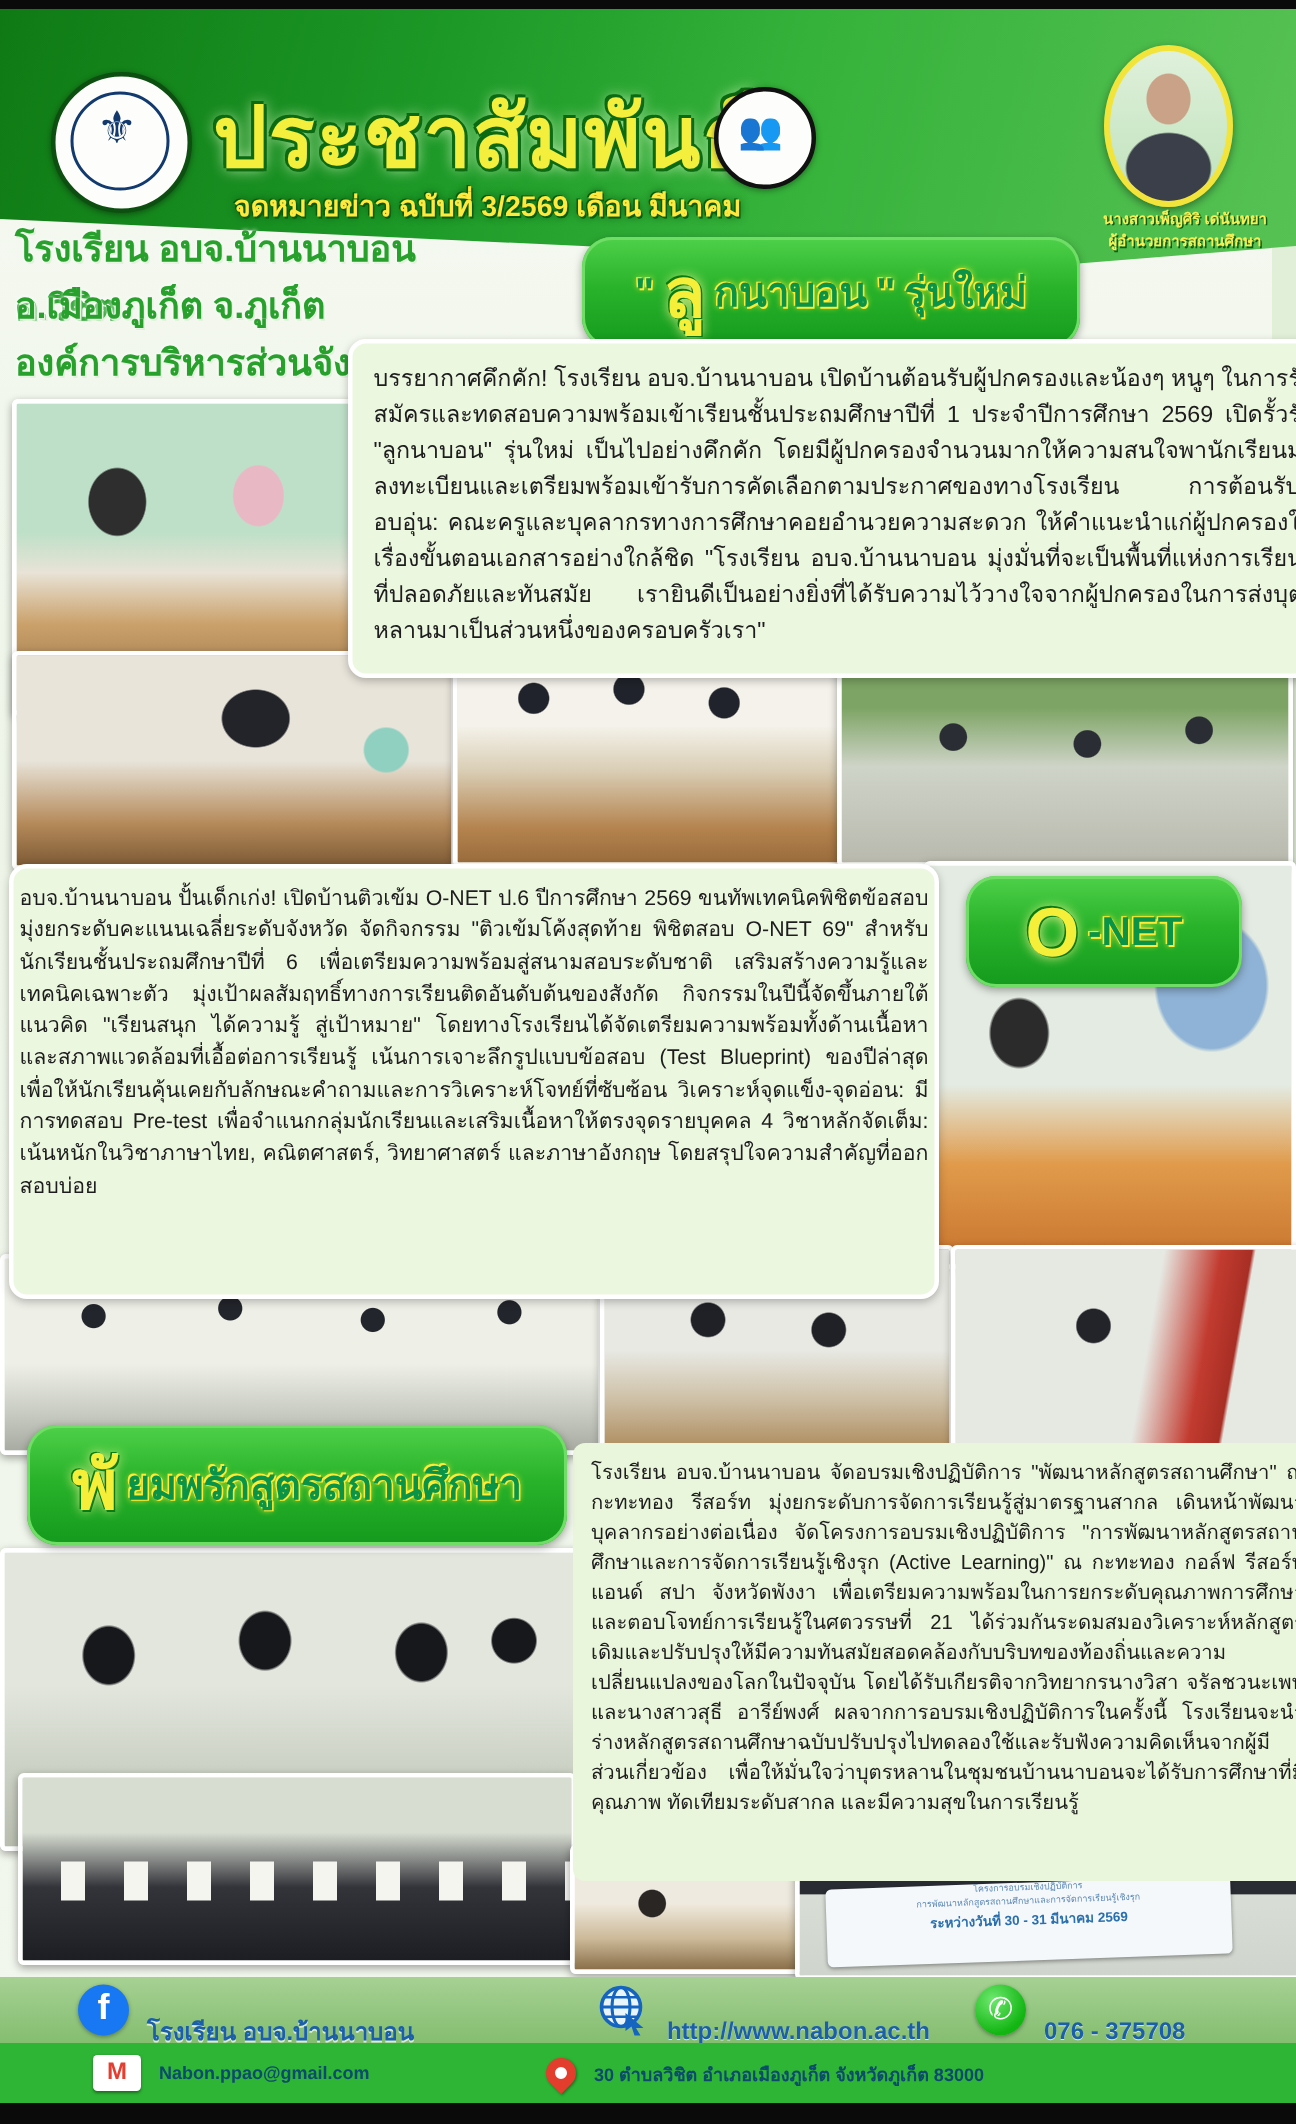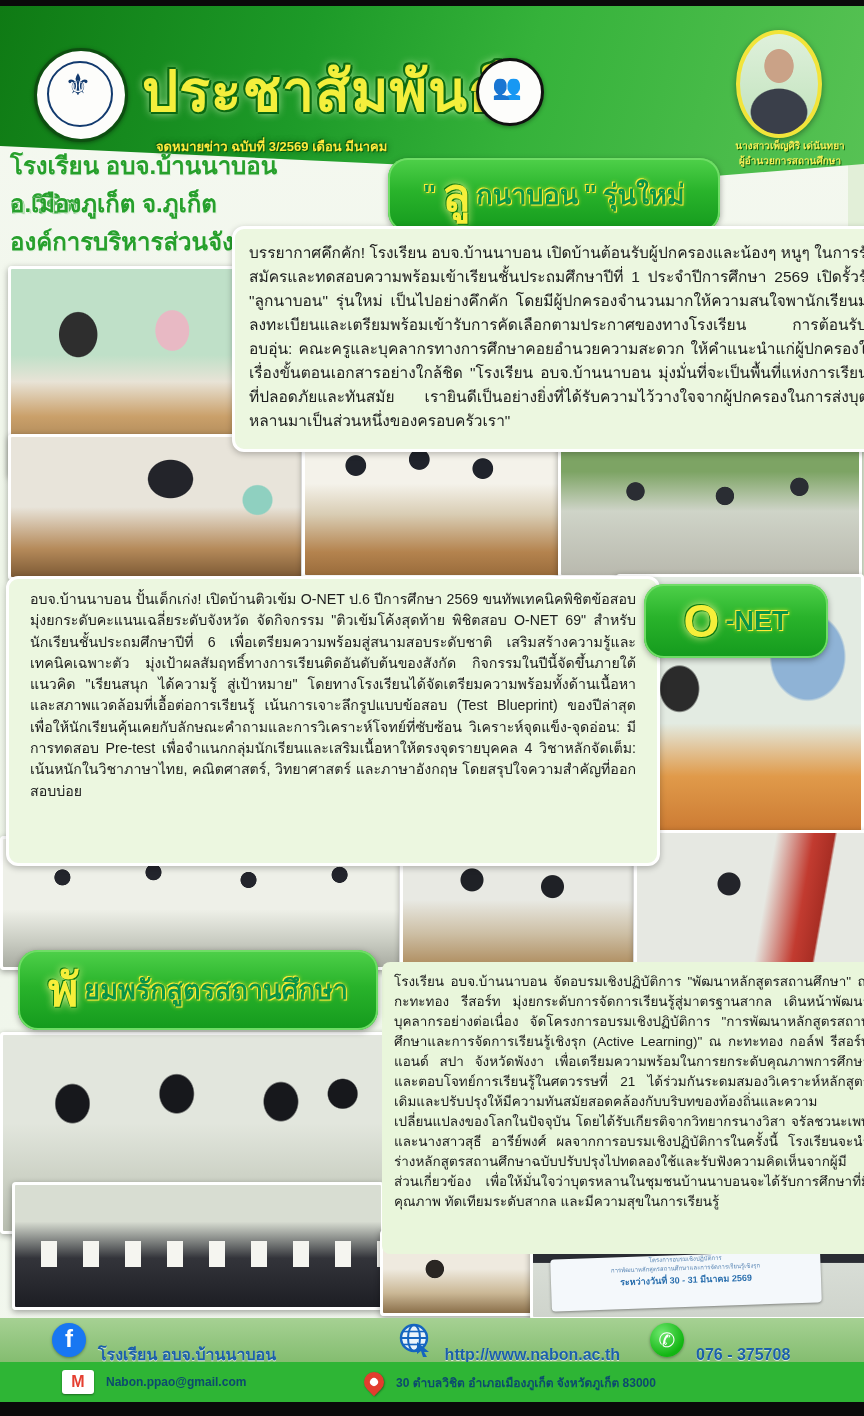--- a/index.html
+++ b/index.html
@@ -21,21 +21,21 @@
   #crest{left:34px;top:48px;width:88px;height:88px;}
   #crest .inner{position:absolute;left:10px;top:10px;width:62px;height:62px;border:2px solid #123a6e;border-radius:50%;}
   #crest .glyph{position:absolute;left:0;top:16px;width:82px;text-align:center;font-size:30px;color:#123a6e;}
   #emblem{left:476px;top:58px;width:62px;height:62px;border-color:#111;}
   #emblem .fig{position:absolute;top:12px;width:56px;text-align:center;font-size:24px;color:#111;left:0;}
   #title{
     left:142px;top:46px;width:340px;font-size:57px;font-weight:bold;color:#f4ef3c;letter-spacing:1px;
     text-shadow:-2px 0 #0c6b12,2px 0 #0c6b12,0 -2px #0c6b12,0 2px #0c6b12,2px 2px #0c6b12,-2px -2px #0c6b12,0 0 10px #eaffd0;
   }
   #subtitle{
-    left:156px;top:136px;width:420px;font-size:13px;font-weight:bold;color:#ffe93e;
+    left:156px;top:122px;width:420px;font-size:19px;font-weight:bold;color:#ffe93e;
     text-shadow:1px 1px 0 #075c0d,-1px -1px 0 #075c0d,0 0 6px #064d0b;
   }
   #portrait{
     left:736px;top:30px;width:78px;height:100px;border-radius:50%/50%;
     border:4px solid #f2e43a;overflow:hidden;box-shadow:0 2px 6px rgba(0,0,0,.4);
     background:
       radial-gradient(26px 30px at 50% 32%,#caa287 0 55%,transparent 58%),
       radial-gradient(46px 38px at 50% 78%,#3a3f4a 0 60%,transparent 63%),
       linear-gradient(180deg,#dff0db 0%,#bfe2bb 100%);
   }
@@ -53,21 +53,21 @@
   #badge1{left:388px;top:158px;width:332px;height:74px;}
   #badgeOnet{left:644px;top:584px;width:184px;height:74px;z-index:6;}
   #banner3{left:18px;top:950px;width:360px;height:80px;z-index:6;}
   
   .textbox{
     background:#ecf7e0;border:3px solid #ffffff;border-radius:12px;
     box-shadow:0 2px 6px rgba(0,0,0,.25);color:#1d1d1d;overflow:hidden;
     text-align:justify;z-index:5;
   }
   #box1{left:232px;top:226px;width:628px;height:196px;padding:12px 14px;font-size:15.5px;line-height:1.55;}
-  #box2{left:6px;top:576px;width:606px;height:264px;padding:10px 21px;font-size:14.2px;line-height:1.5;}
+  #box2{left:6px;top:576px;width:606px;height:264px;padding:10px 4px;font-size:14.2px;line-height:1.5;}
   #box3{left:382px;top:962px;width:476px;height:272px;padding:10px 12px;font-size:13.5px;line-height:1.48;border:none;background:#e9f6db;box-shadow:none;border-radius:8px;}
   
   .photo{border:3px solid #fff;border-radius:4px;box-shadow:0 2px 6px rgba(0,0,0,.35);z-index:2;}
   #ph-reg{left:8px;top:266px;width:224px;height:205px;
     background:radial-gradient(34px 40px at 30% 32%,#2e2e2e 0 55%,transparent 58%),
       radial-gradient(30px 36px at 72% 30%,#e8b9c4 0 55%,transparent 58%),
       linear-gradient(180deg,#bfe0c8 0 42%,#e8e3d6 55%,#caa06a 72%,#8a6b43 100%);}
   #ph-write{left:8px;top:434px;width:290px;height:140px;
     background:radial-gradient(40px 34px at 55% 30%,#23242a 0 55%,transparent 58%),
       radial-gradient(26px 26px at 85% 45%,#8fd0c0 0 55%,transparent 60%),

